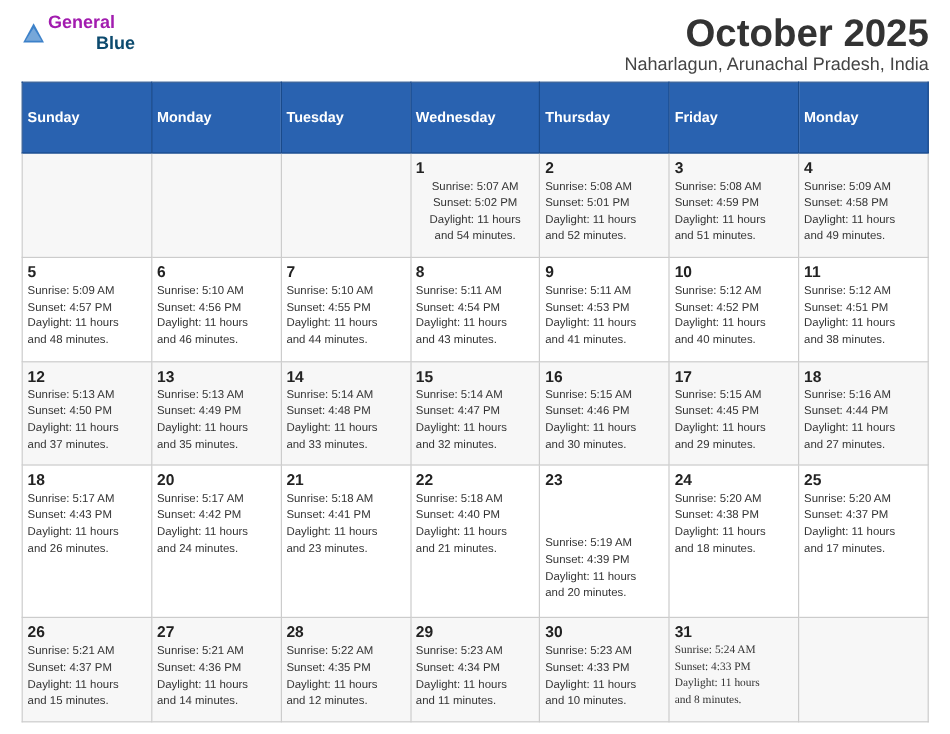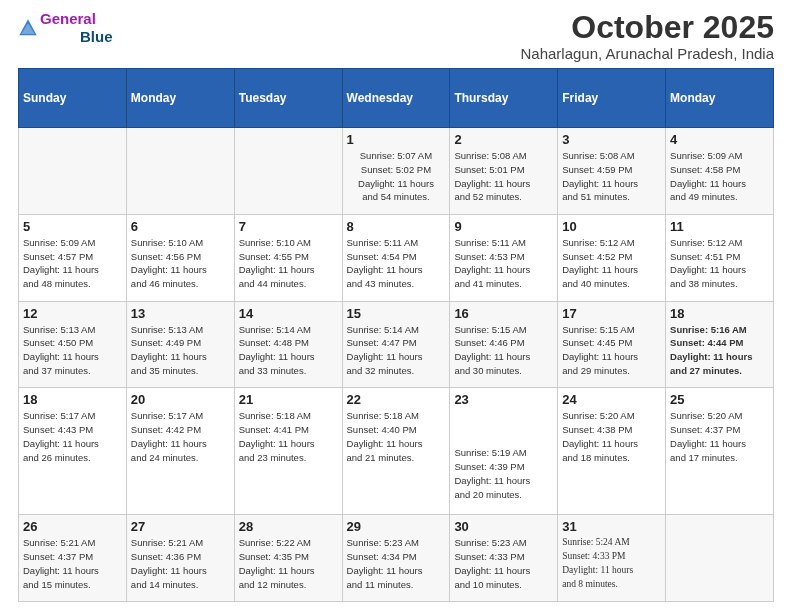--- a/index.html
+++ b/index.html
@@ -253,21 +253,21 @@
           </td>
           <td>
             <span class="day-num">17</span>
             <div class="day-info" style="white-space: pre-line;">Sunrise: 5:15 AM
 Sunset: 4:45 PM
 Daylight: 11 hours
 and 29 minutes.</div>
           </td>
           <td>
             <span class="day-num">18</span>
-            <div class="day-info" style="white-space: pre-line; font-weight: bold;">Sunrise: 5:16 AM
+            <div class="day-info" style="white-space: pre-line;">Sunrise: 5:16 AM
 Sunset: 4:44 PM
 Daylight: 11 hours
 and 27 minutes.</div>
           </td>
         </tr>
         <tr>
           <td>
             <span class="day-num">18</span>
             <div class="day-info" style="white-space: pre-line;">Sunrise: 5:17 AM
 Sunset: 4:43 PM

